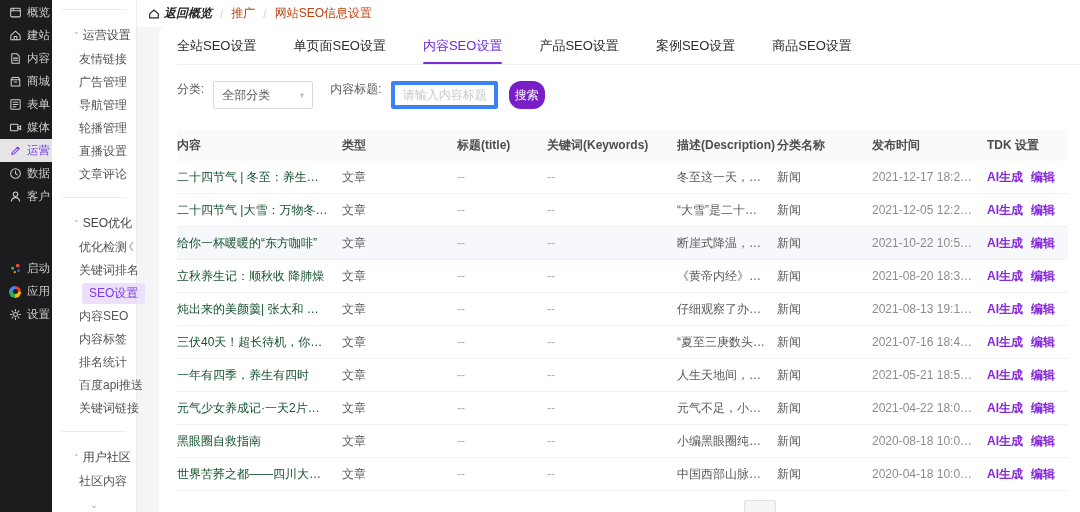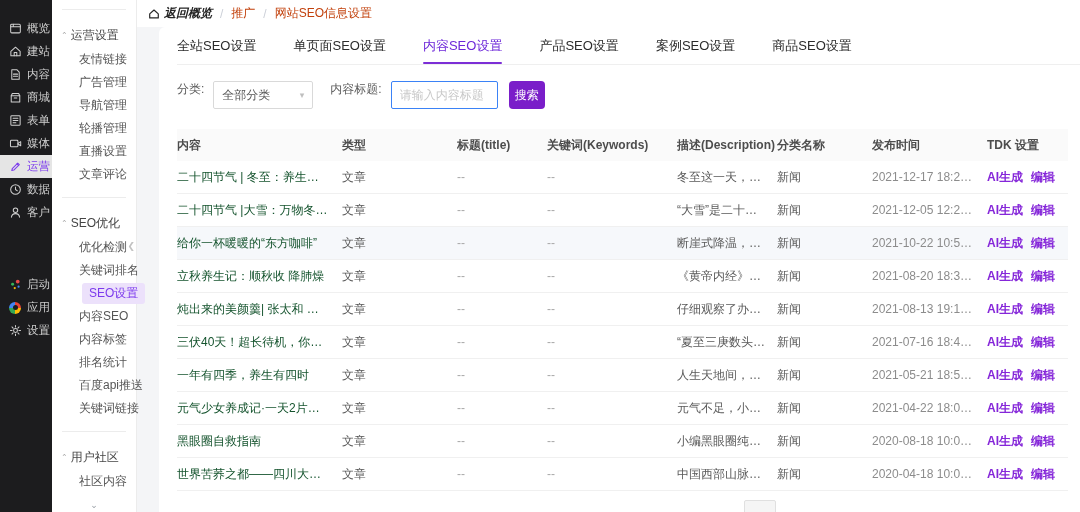--- a/index.html
+++ b/index.html
@@ -1,36 +1,36 @@
 <!DOCTYPE html>
 <html><head>
 <meta charset="utf-8">
 <style>
   * { margin:0; padding:0; box-sizing:border-box; }
   html,body { width:1080px; height:512px; overflow:hidden; background:#fff;
               font-family:"Liberation Sans","DejaVu Sans",sans-serif; }
   .app { display:flex; width:1080px; height:512px; }
 
   
-  .rail { width:52px; background:#1c1c1e; flex:0 0 52px; padding-top:17px; color:#cfcfcf; }
+  .rail { width:52px; background:#1c1c1e; flex:0 0 52px; padding-top:1px; color:#cfcfcf; }
   .rail-item { height:23px; display:flex; align-items:center; padding-left:8px; gap:5px;
                font-size:11.5px; cursor:pointer; white-space:nowrap; }
   .rail-item .ric { width:14px; height:14px; display:inline-flex; align-items:center; justify-content:center; }
   .rail-item.active { background:#e5e5e5; color:#7c3aed; }
   .rail-spacer { height:49px; }
   .apps-dot { width:12px; height:12px; border-radius:50%; position:relative;
               background:conic-gradient(#ea4335 0 25%, #fbbc05 25% 50%, #34a853 50% 75%, #4285f4 75%); }
   .apps-dot span { position:absolute; left:3.5px; top:3.5px; width:5px; height:5px; border-radius:50%; background:#1c1c1e; }
 
   
   .submenu { width:85px; flex:0 0 85px; background:#fff; border-right:1px solid #ececec;
              position:relative; font-size:12px; color:#555; }
   .sm-divider { height:1px; background:#ececec; margin:0 10px 0 10px; }
   .sm-divider.top { margin-top:9px; }
-  .sm-header { display:flex; align-items:center; gap:3px; padding-left:9px; margin-top:14px;
+  .sm-header { display:flex; align-items:center; gap:3px; padding-left:21px; margin-top:14px;
                height:23px; color:#454545; cursor:pointer; white-space:nowrap; }
   .sm-header .caret { font-size:8px; color:#8c8c8c; transform:scaleY(.8); }
   .sm-item { height:23px; display:flex; align-items:flex-end; padding-left:20px; cursor:pointer; white-space:nowrap; }
   .sm-item .pill { padding:2px 7px; border-radius:3px; }
   .sm-item.sel { padding-left:30px; }
   .sm-item.sel .pill { background:#ece1fb; color:#7c3aed; }
   .sm-collapse { position:absolute; right:1px; top:241px; font-size:9px; color:#c2c2c2; cursor:pointer; }
   .sm-bottom-chevron { position:absolute; bottom:2px; left:0; right:0; text-align:center;
                        color:#9aa0a6; font-size:9px; cursor:pointer; }
 
@@ -54,26 +54,26 @@
                        background:#7c2ed6; border-radius:1px; }
 
   
   .filters { margin-top:16px; display:flex; align-items:flex-start; font-size:12px; color:#595959; }
   .f-label { white-space:nowrap; }
   .f-select { width:100px; height:28px; border:1px solid #d9d9d9; border-radius:2px; margin-left:9px;
               display:flex; align-items:center; justify-content:space-between; padding:0 8px;
               color:#555; cursor:pointer; background:#fff; }
   .f-select .dd { color:#bfbfbf; font-size:9px; }
   .f-label2 { margin-left:17px; }
-  .f-input { width:107px; height:28px; border:1px solid #3b82f6; border-radius:2px; margin-left:9px;
+  .f-input { width:107px; height:28px; border:4px solid #3b82f6; border-radius:2px; margin-left:9px;
              padding:0 8px; font-size:12px; color:#555; outline:none;
              font-family:"Liberation Sans","DejaVu Sans",sans-serif; }
   .f-input::placeholder { color:#c8c8c8; }
   .f-search { margin-left:11px; width:36px; height:28px; background:#7a1ec9; color:#fff; border:none;
-              border-radius:4px; font-size:12px; cursor:pointer;
+              border-radius:12px; font-size:12px; cursor:pointer;
               font-family:"Liberation Sans","DejaVu Sans",sans-serif; }
 
   
   .tbl { margin-top:20px; margin-right:12px; font-size:12px; }
   .trow { display:grid; grid-template-columns:165px 115px 90px 130px 100px 95px 115px minmax(0,1fr);
           align-items:center; }
   .thead { background:#fafafa; height:32px; color:#4d4d4d; font-weight:bold; }
   .thead > div { padding-right:10px; white-space:nowrap; overflow:hidden; }
   .tr { height:33px; border-bottom:1px solid #f0f0f0; color:#595959; }
   .tr.hl { background:#f6f8fb; }

